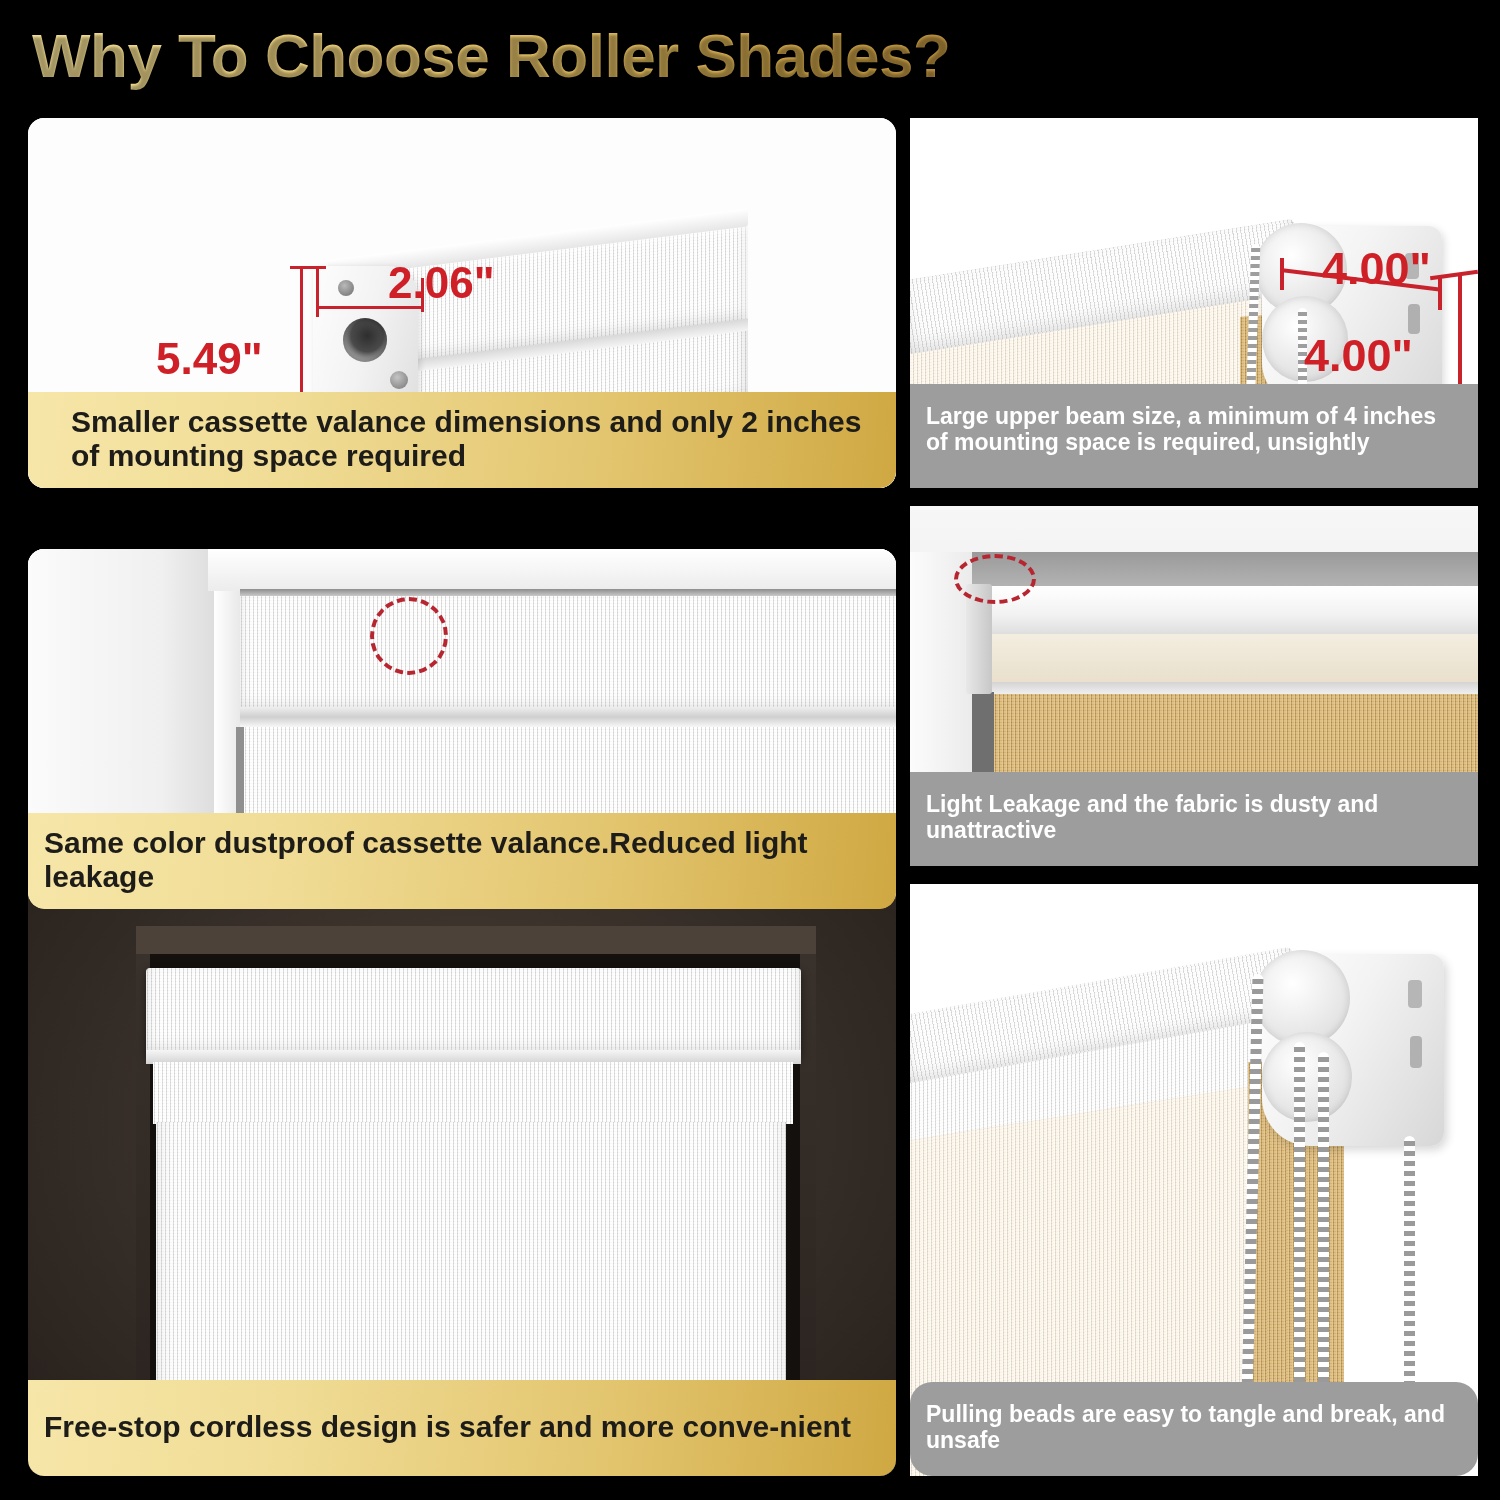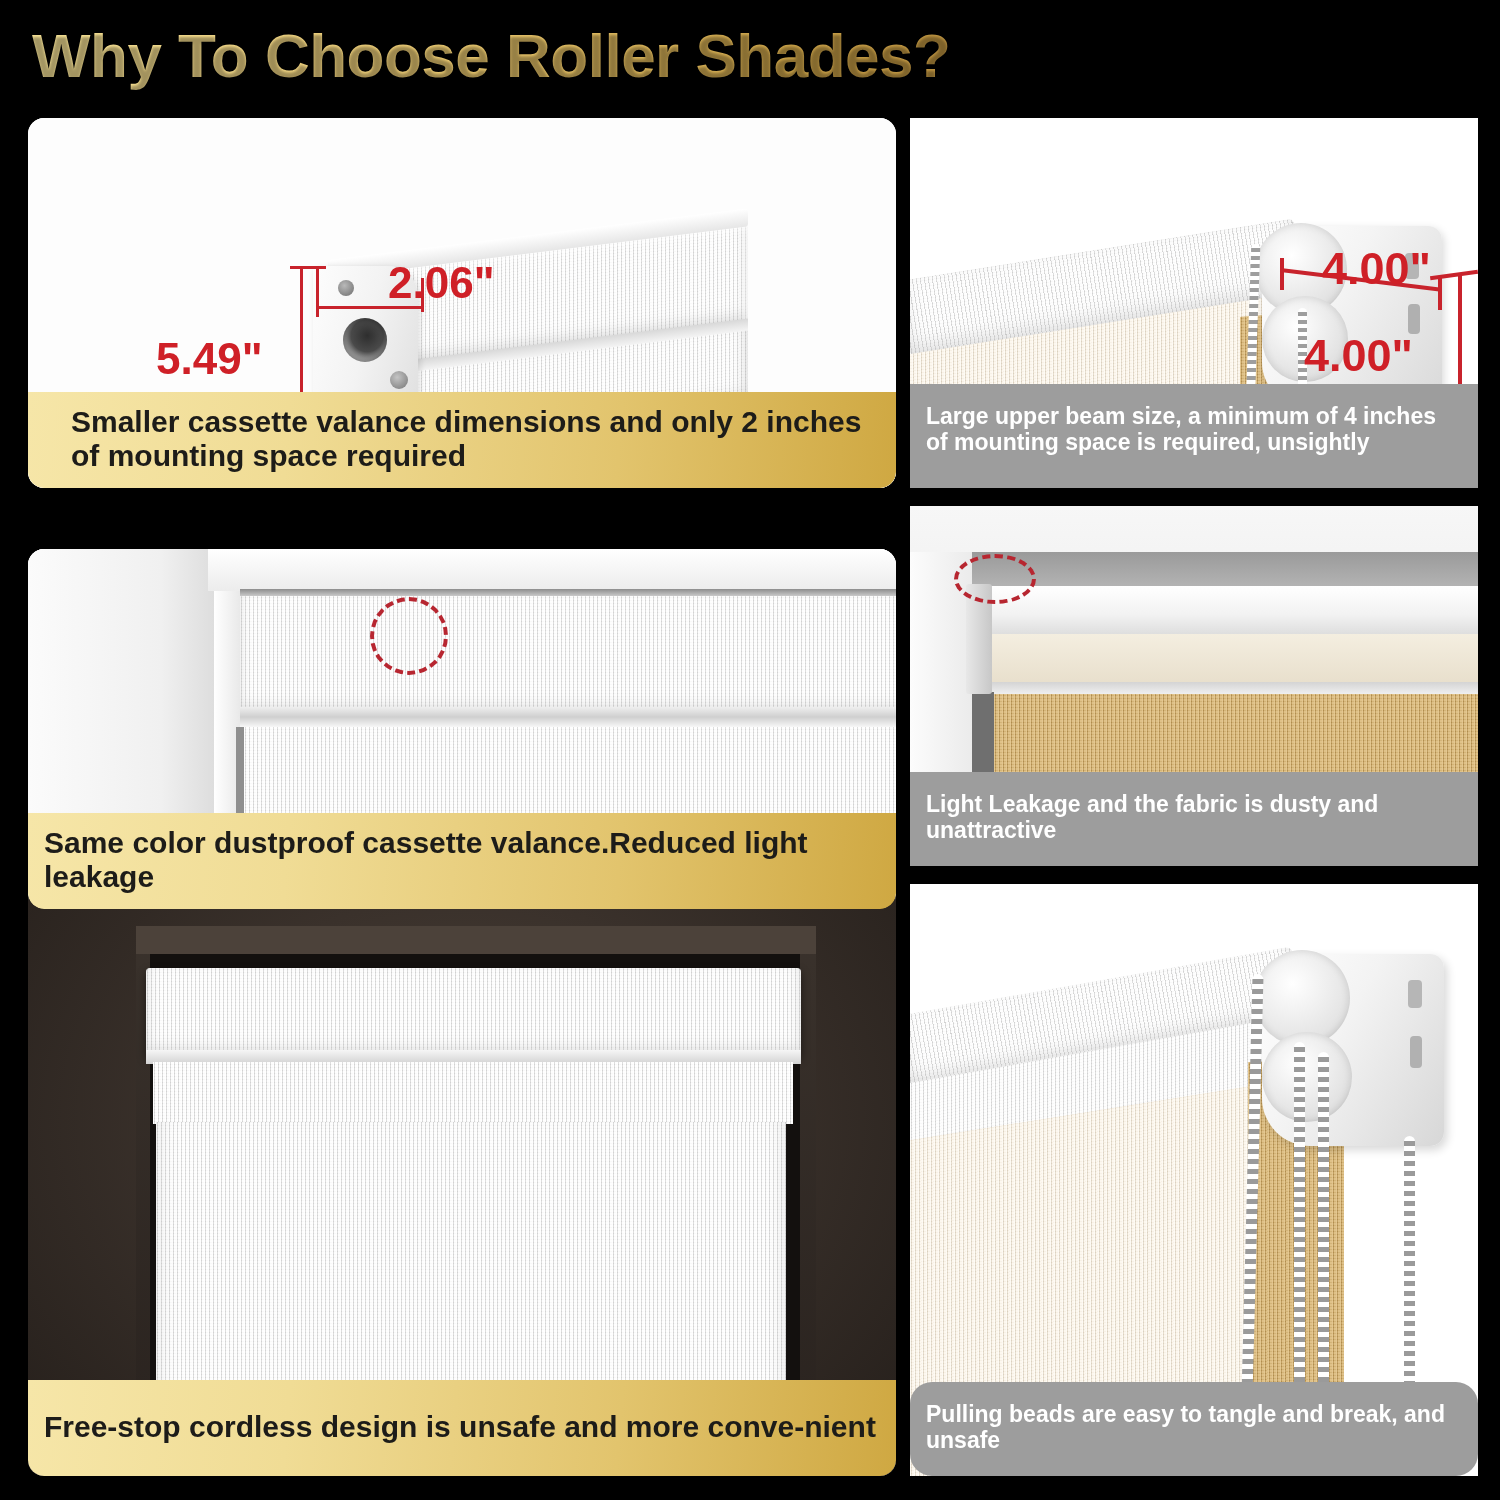--- a/index.html
+++ b/index.html
@@ -256,21 +256,21 @@
       <div class="fill" style="left:424px; top:572px; width:72px; height:92px;
                   background: linear-gradient(110deg,#f7ddcb,#eac6ac);
                   border-radius: 34px 30px 24px 26px;"></div>
       <div class="fill" style="left:438px; top:556px; width:44px; height:40px;
                   background: linear-gradient(#f9e2d2,#eccbb2); border-radius: 20px 20px 8px 8px;"></div>
 
       <div class="fill" style="left:122px; top:556px; width:76px; height:212px; background:#18140f;"></div>
       <div class="fill" style="left:694px; top:556px; width:78px; height:212px; background:#18140f;"></div>
     </div>
 
-    <div class="caption gold" style="height:96px;">Free-stop cordless design is unsafe and more conve-nient</div>
+    <div class="caption gold" style="height:96px;">Free-stop cordless design is safer and more conve-nient</div>
   </div>
 
   <div class="panel right" style="left:910px; top:884px; width:568px; height:592px;">
     <div class="photo" style="background:#ffffff;">
 
       <div class="fill fabric-white" style="left:-12px; top:62px; width:400px; height:74px;
                   transform: rotate(-10deg); transform-origin: right center; border-radius:6px;
                   box-shadow: inset 0 -10px 16px rgba(170,170,170,.35);"></div>
 
       <div class="fill fabric-white" style="left:-12px; top:132px; width:392px; height:78px; transform: skewY(-10deg); transform-origin: right top;"></div>

